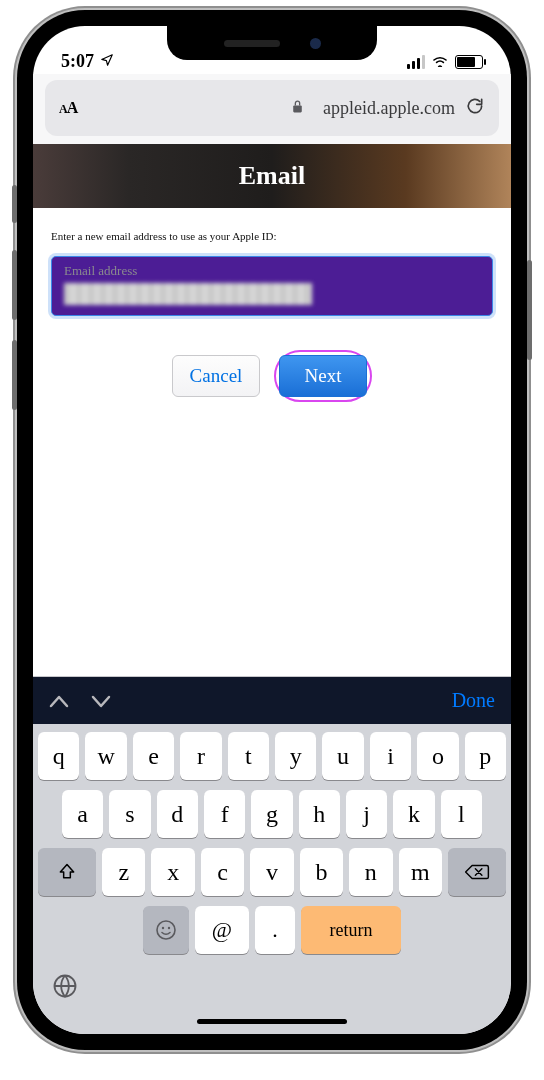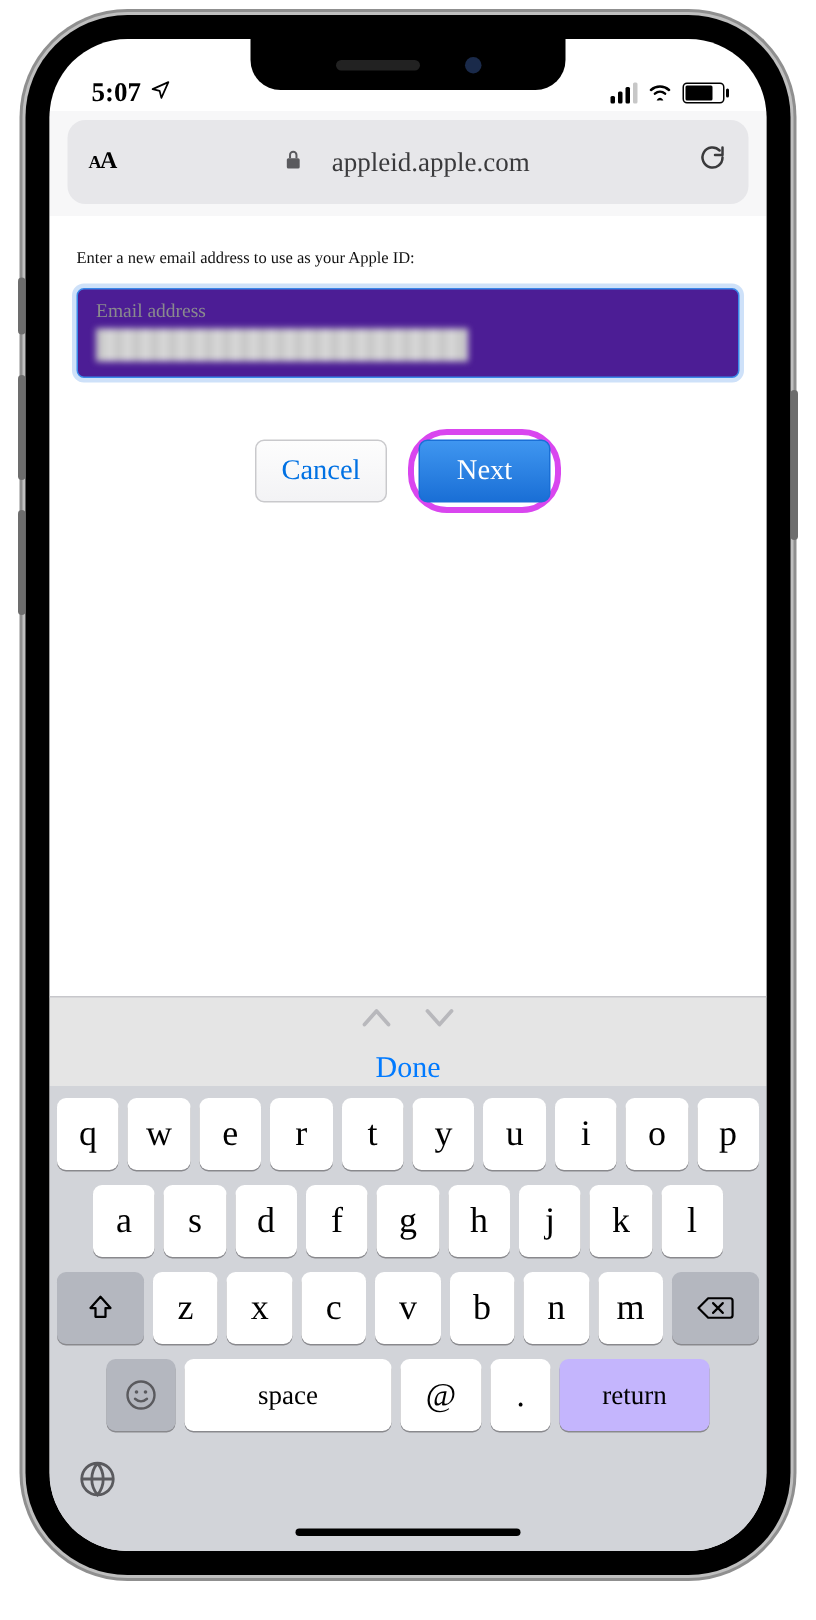--- a/index.html
+++ b/index.html
@@ -90,21 +90,21 @@
     background: #e7e7ea;
     border-radius: 12px;
     height: 56px;
     display: flex;
     align-items: center;
     padding: 0 14px;
     gap: 10px;
   }
   .aa { font-size: 16px; font-weight: 600; letter-spacing: -1px; }
   .aa small { font-size: 12px; }
-  .url-center { flex:1; display:flex; justify-content:center; align-items:center; gap:19px; color:#3a3a3c; font-size:18px; }
+  .url-center { flex:1; display:flex; justify-content:flex-end; align-items:center; gap:19px; color:#3a3a3c; font-size:18px; }
   .refresh { font-size: 20px; }
 
   
   .banner {
     height: 64px;
     background: linear-gradient(90deg, #4a3c3a 0%, #2a2726 20%, #1f1d1c 50%, #5a3a20 78%, #b0845a 100%);
     display:flex; justify-content:center; align-items:center;
     color:#fff; font-size:26px; font-weight:600;
   }
 
@@ -137,53 +137,52 @@
     border-radius: 6px; font-size: 19px; display:flex; align-items:center; justify-content:center;
     border:1px solid #c9c9cc; background: linear-gradient(#fdfdfd,#f3f3f5);
     color:#0071e3; cursor:pointer;
   }
   .btn.primary {
     background: linear-gradient(#3f96f0,#1a6fd6);
     border:1px solid #1a6fd6;
     color:#fff; font-weight:500;
   }
   .highlight-ring {
-    border: 4px solid #d946ef;
+    border: 2px solid #d946ef;
     border-radius: 26px;
     padding: 3px;
     display:inline-flex;
   }
 
   
   .kb-toolbar {
-    background:#e5e5e5; height:60px; border-top:1px solid #c7c7cb;
+    background:#0f172a; height:48px; border-top:1px solid #c7c7cb;
     display:flex; align-items:center; justify-content:space-between;
     padding: 0 16px;
-    flex-direction: column;
   }
   .kb-nav { display:flex; gap:22px; color:#b8b8bc; font-size:22px;}
   .kb-done { color:#007aff; font-size:20px; font-weight:500;}
 
   .keyboard {
     background:#d2d4d9; padding: 8px 5px 10px 5px;
     display:flex; flex-direction:column; gap:10px;
   }
   .kb-row { display:flex; gap:6px; justify-content:center; }
   .key {
     background:#fff; border-radius:6px; height:48px;
     box-shadow: 0 1px 0 #89898d;
     display:flex; align-items:center; justify-content:center;
     font-size:24px; color:#000; flex:1; cursor:pointer;
   }
   .kb-row.row2 { padding: 0 24px; }
   .key.mod { background:#b4b7bf; flex: 0 0 58px; font-size:20px;}
   .key.space { flex: 0 0 138px; font-size:18px;}
   .key.at { flex: 0 0 54px; font-size:22px;}
   .key.dot { flex: 0 0 40px; font-size:22px;}
-  .key.ret { background:#c4b5fd; flex: 0 0 100px; font-size:18px;}
+  .key.ret { background:#fdba74; flex: 0 0 100px; font-size:18px;}
   .key.num { background:#b4b7bf; flex: 0 0 54px; font-size:18px;}
   .key.emoji { background:#b4b7bf; flex: 0 0 46px; font-size:20px;}
 
   .kb-bottom {
     background:#d2d4d9; height:70px; position:relative;
     display:flex; align-items:flex-start; padding:8px 18px 0 18px;
   }
   .globe { font-size:26px; color:#5a5a5e;}
   .home-ind {
     position:absolute; bottom:10px; left:50%; transform:translateX(-50%);
@@ -245,20 +244,23 @@
           <span>appleid.apple.com</span>
         </span>
         <span class="refresh">
           <svg width="20" height="20" viewBox="0 0 24 24">
               <path d="M20 12 a8 8 0 1 1 -2.3 -5.6 M20 4 v6 h-6" fill="none" stroke="#3a3a3c" stroke-width="2" stroke-linecap="round" stroke-linejoin="round"></path>
             </svg>
         </span>
       </div>
     </div>
 
+    <div class="banner">
+      <span>Email</span>
+    </div>
 
     <div class="content">
       <div class="instruction">Enter a new email address to use as your Apple ID:</div>
 
       <div class="email-field">
         <div class="email-label">Email address</div>
         <div class="email-value"></div>
       </div>
 
       <div class="btn-row">
@@ -335,21 +337,20 @@
         </div>
       <div class="kb-row">
         <div class="key emoji">
           <svg width="24" height="24" viewBox="0 0 24 24">
               <circle cx="12" cy="12" r="9" fill="none" stroke="#5a5a5e" stroke-width="1.6"></circle>
               <circle cx="9" cy="10" r="1.2" fill="#5a5a5e"></circle>
               <circle cx="15" cy="10" r="1.2" fill="#5a5a5e"></circle>
               <path d="M8 14.5 q4 3.5 8 0" fill="none" stroke="#5a5a5e" stroke-width="1.6" stroke-linecap="round"></path>
             </svg>
         </div>
-        <div class="key space">space</div>
         <div class="key at">@</div>
         <div class="key dot">.</div>
         <div class="key ret">return</div>
       </div>
     </div>
 
     <div class="kb-bottom">
       <span class="globe">
         <svg width="28" height="28" viewBox="0 0 24 24">
             <circle cx="12" cy="12" r="9" fill="none" stroke="#5a5a5e" stroke-width="1.6"></circle>

